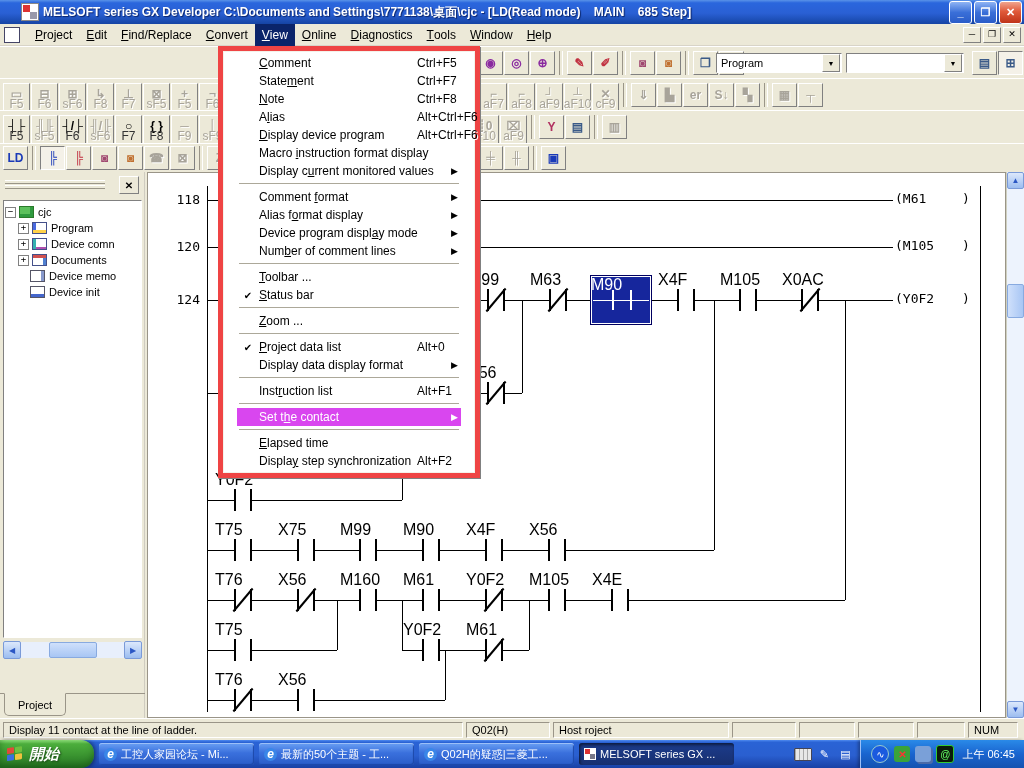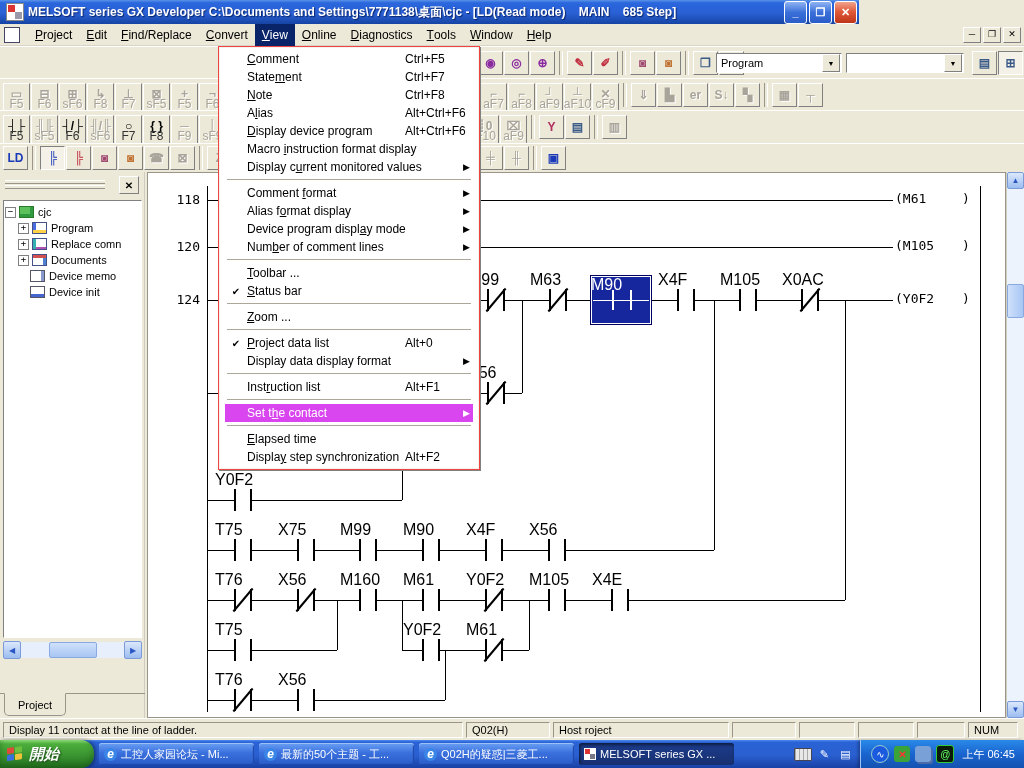--- a/index.html
+++ b/index.html
@@ -1,22 +1,22 @@
 <!DOCTYPE html>
 <html><head>
 <meta charset="utf-8">
 <style>
   html,body{margin:0;padding:0;background:#555}
   #root{position:relative;width:1024px;height:768px;overflow:hidden;background:#ece9d8;
         font-family:"Liberation Sans",sans-serif;font-size:11px;color:#000}
   u{text-decoration:underline}
 
   
-  .titlebar{position:absolute;left:0;top:0;width:859px;height:24px;display:flex;align-items:center;
-    background:linear-gradient(180deg,#5a93e8 0%,#2a66dd 12%,#2a60d4 55%,#1544a4 100%);color:#fff;padding-left:6px;box-sizing:border-box}
+  .titlebar{position:absolute;left:0;top:0;width:1024px;height:24px;display:flex;align-items:center;
+    background:linear-gradient(180deg,#5a93e8 0%,#2a66dd 12%,#2a60d4 55%,#1544a4 100%);color:#fff;padding-left:21px;box-sizing:border-box}
   .app-icon{width:16px;height:16px;margin-right:4px;background:#fff;border:1px solid #888;position:relative;flex:none}
   .app-icon::before{content:"";position:absolute;left:1px;top:1px;width:7px;height:7px;background:#d33}
   .app-icon::after{content:"";position:absolute;right:1px;bottom:1px;width:7px;height:7px;background:#99a}
   .title-text{font-weight:bold;font-size:12px;white-space:pre;overflow:hidden;text-shadow:1px 1px 1px #0a246a;flex:1}
   .cap-btn{width:21px;height:21px;margin-right:2px;border-radius:3px;border:1px solid #fff;color:#fff;flex:none;
     background:linear-gradient(180deg,#8fb4f4,#3a6fd8 50%,#2a5cc8);display:flex;align-items:center;justify-content:center;
     font-size:11px;font-weight:bold;line-height:1}
   .cap-btn.close{background:linear-gradient(180deg,#f0a58e,#e05a3a 45%,#bf3418)}
 
   
@@ -91,22 +91,22 @@
   .ptab{position:absolute;left:4px;top:-1px;width:60px;height:21px;background:#ece9d8;border:1px solid #9a9588;border-top:1px solid #ece9d8;
     border-radius:0 0 5px 5px;display:flex;align-items:center;justify-content:center;font-size:11px}
 
   
   .vscroll{position:absolute;left:1006px;top:0;width:18px;height:546px;background:#edf3fd;border-left:1px solid #d0d0c0;box-sizing:border-box}
   .vs-btn{position:absolute;left:0;width:17px;height:17px;background:linear-gradient(180deg,#dce8fc,#9cbdf0);border:1px solid #7a9ad8;
     border-radius:2px;color:#2b57c4;font-size:8px;display:flex;align-items:center;justify-content:center;box-sizing:border-box}
   .vs-thumb{position:absolute;left:0;top:112px;width:17px;height:34px;background:linear-gradient(90deg,#cfe0fb,#a8c6f4);border:1px solid #88aae0;border-radius:2px;box-sizing:border-box}
 
   
-  .popup{position:absolute;background:#fff;border:1px solid #ef4444;box-shadow:1px 1px 0 #808080,inset 0 0 0 1px #f4f2ea;
-    padding:3px 6px;box-sizing:border-box;z-index:50;font-size:12px}
+  .popup{position:absolute;background:#fff;border:5px solid #ef4444;box-shadow:1px 1px 0 #808080,inset 0 0 0 1px #f4f2ea;
+    padding:3px 14px;box-sizing:border-box;z-index:50;font-size:12px}
   #view-menu{left:218px;top:46px;width:262px}
   #contact-submenu{left:473px;top:407px;width:98px;z-index:60}
   .m-row{height:18px;display:flex;align-items:center}
   .m-check{width:22px;text-align:center;font-size:10px;flex:none}
   .m-label{width:158px;white-space:nowrap;flex:none}
   .m-short{flex:1;white-space:nowrap}
   .m-arrow{width:12px;text-align:right;padding-right:3px;font-size:9px;flex:none}
   .m-row.hl{background:#d946ef;color:#fff}
   .m-row.dis{color:#000000;text-shadow:1px 1px 0 #fff}
   .m-sep{height:0;border-top:1px solid #aca899;border-bottom:1px solid #fff;margin:3px 2px}
@@ -621,21 +621,21 @@
             <span>cjc</span>
           </div>
           <div class="trow child">
             <span class="texp">+</span>
             <span class="ticon ti-program"></span>
             <span>Program</span>
           </div>
           <div class="trow child">
             <span class="texp">+</span>
             <span class="ticon ti-comment"></span>
-            <span>Replace comn</span>
+            <span>Device comn</span>
           </div>
           <div class="trow child">
             <span class="texp">+</span>
             <span class="ticon ti-param"></span>
             <span>Documents</span>
           </div>
           <div class="trow child">
             <span class="texp none"></span>
             <span class="ticon ti-memory"></span>
             <span>Device memo</span>

